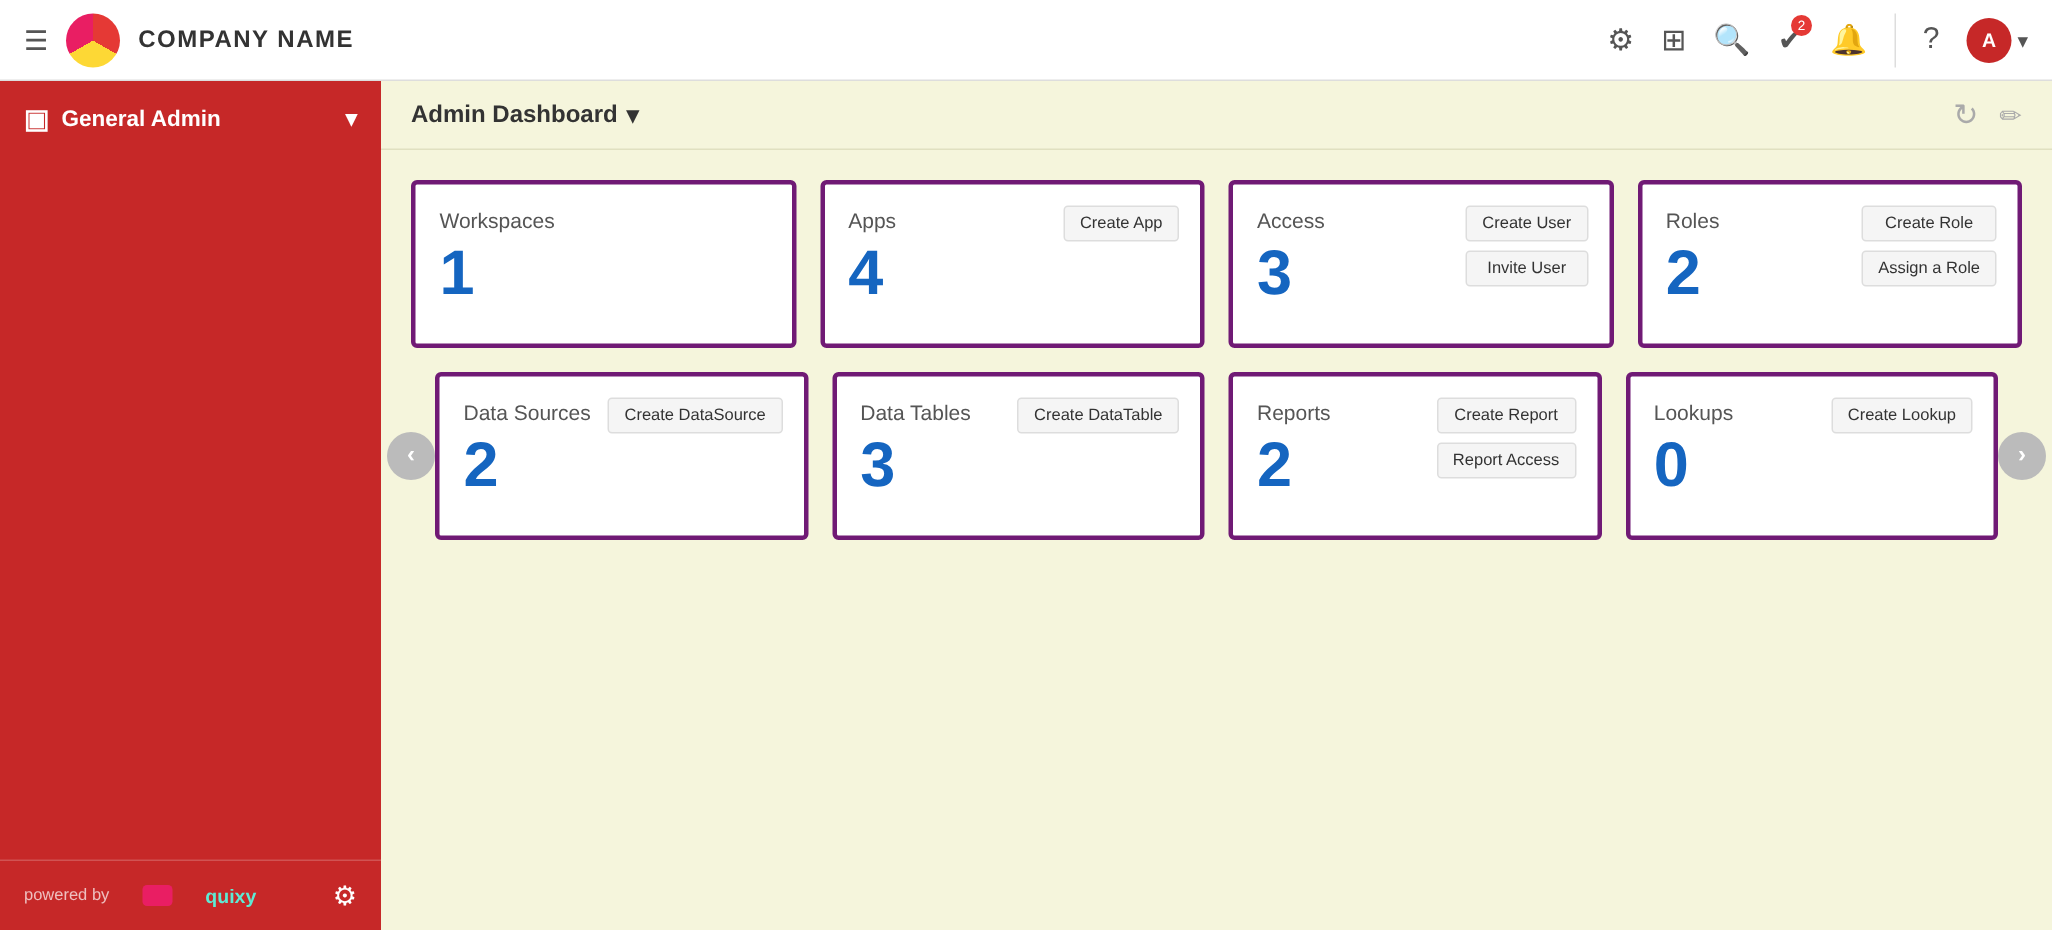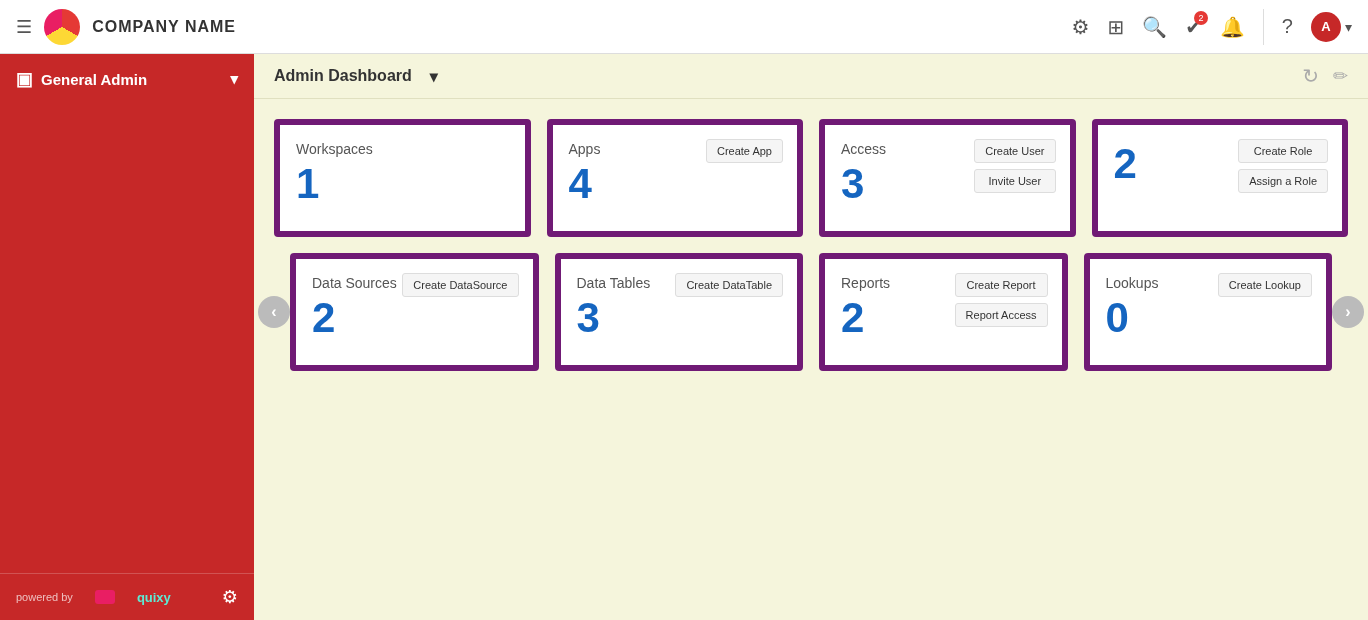--- a/index.html
+++ b/index.html
@@ -71,32 +71,32 @@
     .content {
       flex: 1; background: #f5f5dc; overflow-y: auto;
       display: flex; flex-direction: column;
     }
     .content-header {
       display: flex; align-items: center; justify-content: space-between;
       padding: 10px 20px; background: #f5f5dc; border-bottom: 1px solid #e0e0c0;
       flex-shrink: 0;
     }
     .dashboard-dropdown {
-      display: flex; align-items: center; gap: 18px;
+      display: flex; align-items: center; gap: 6px;
       font-size: 16px; font-weight: bold; color: #333; cursor: pointer;
     }
     .content-header-icons { display: flex; align-items: center; gap: 14px; color: #aaa; font-size: 18px; }
 
     
     .dashboard-body { padding: 20px; }
     .cards-row { display: flex; gap: 16px; margin-bottom: 16px; }
 
     
     .card {
-      background: #fff; border: 6px solid #701a75; border-radius: 4px;
+      background: #fff; border: 3px solid #701a75; border-radius: 4px;
       flex: 1; min-width: 0; padding: 16px 16px 16px 16px;
       display: flex; flex-direction: column; position: relative;
     }
     .card-title { font-size: 14px; color: #555; margin-bottom: 4px; }
     .card-count { font-size: 42px; font-weight: bold; color: #1565c0; line-height: 1.1; margin-bottom: 8px; }
     .card-buttons { display: flex; flex-direction: column; gap: 6px; position: absolute; right: 14px; top: 14px; }
     .card-btn {
       background: #f5f5f5; border: 1px solid #ddd; border-radius: 3px;
       padding: 5px 10px; font-size: 11px; color: #333; cursor: pointer;
       white-space: nowrap; text-align: center;
@@ -194,20 +194,21 @@
         <div class="card">
           <div class="card-title">Access</div>
           <div class="card-count">3</div>
           <div class="card-buttons">
             <button class="card-btn">Create User</button>
             <button class="card-btn">Invite User</button>
           </div>
         </div>
 
         <div class="card">
+          <div class="card-title">Roles</div>
           <div class="card-count">2</div>
           <div class="card-buttons">
             <button class="card-btn">Create Role</button>
             <button class="card-btn">Assign a Role</button>
           </div>
         </div>
       </div>
 
       <div style="position:relative;">
         <div class="nav-arrow nav-arrow-left">‹</div>

